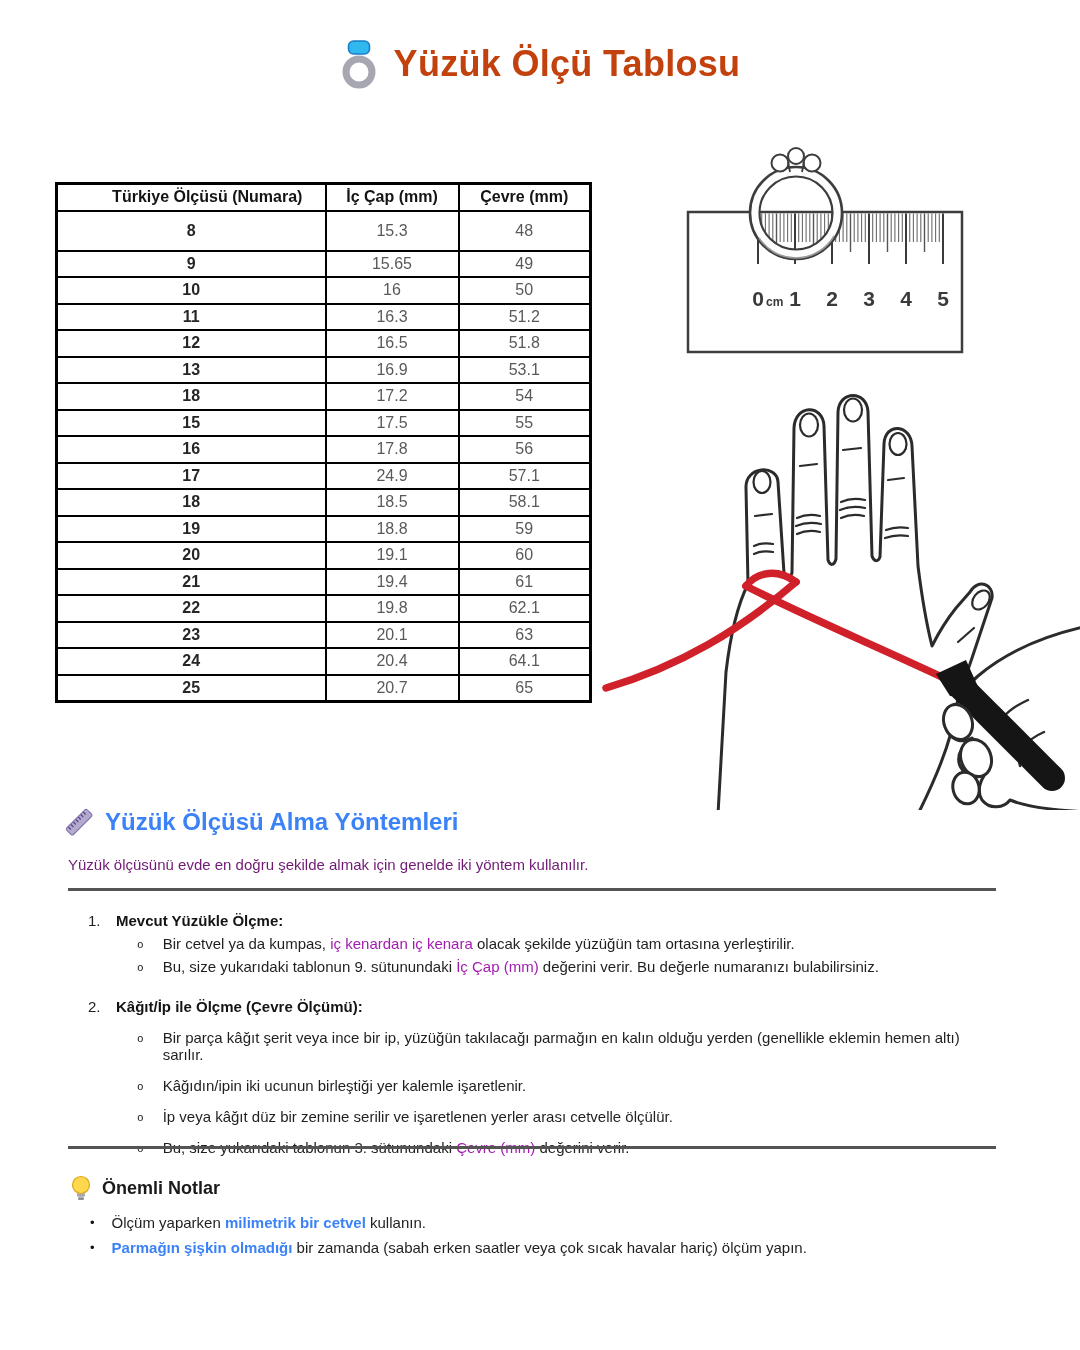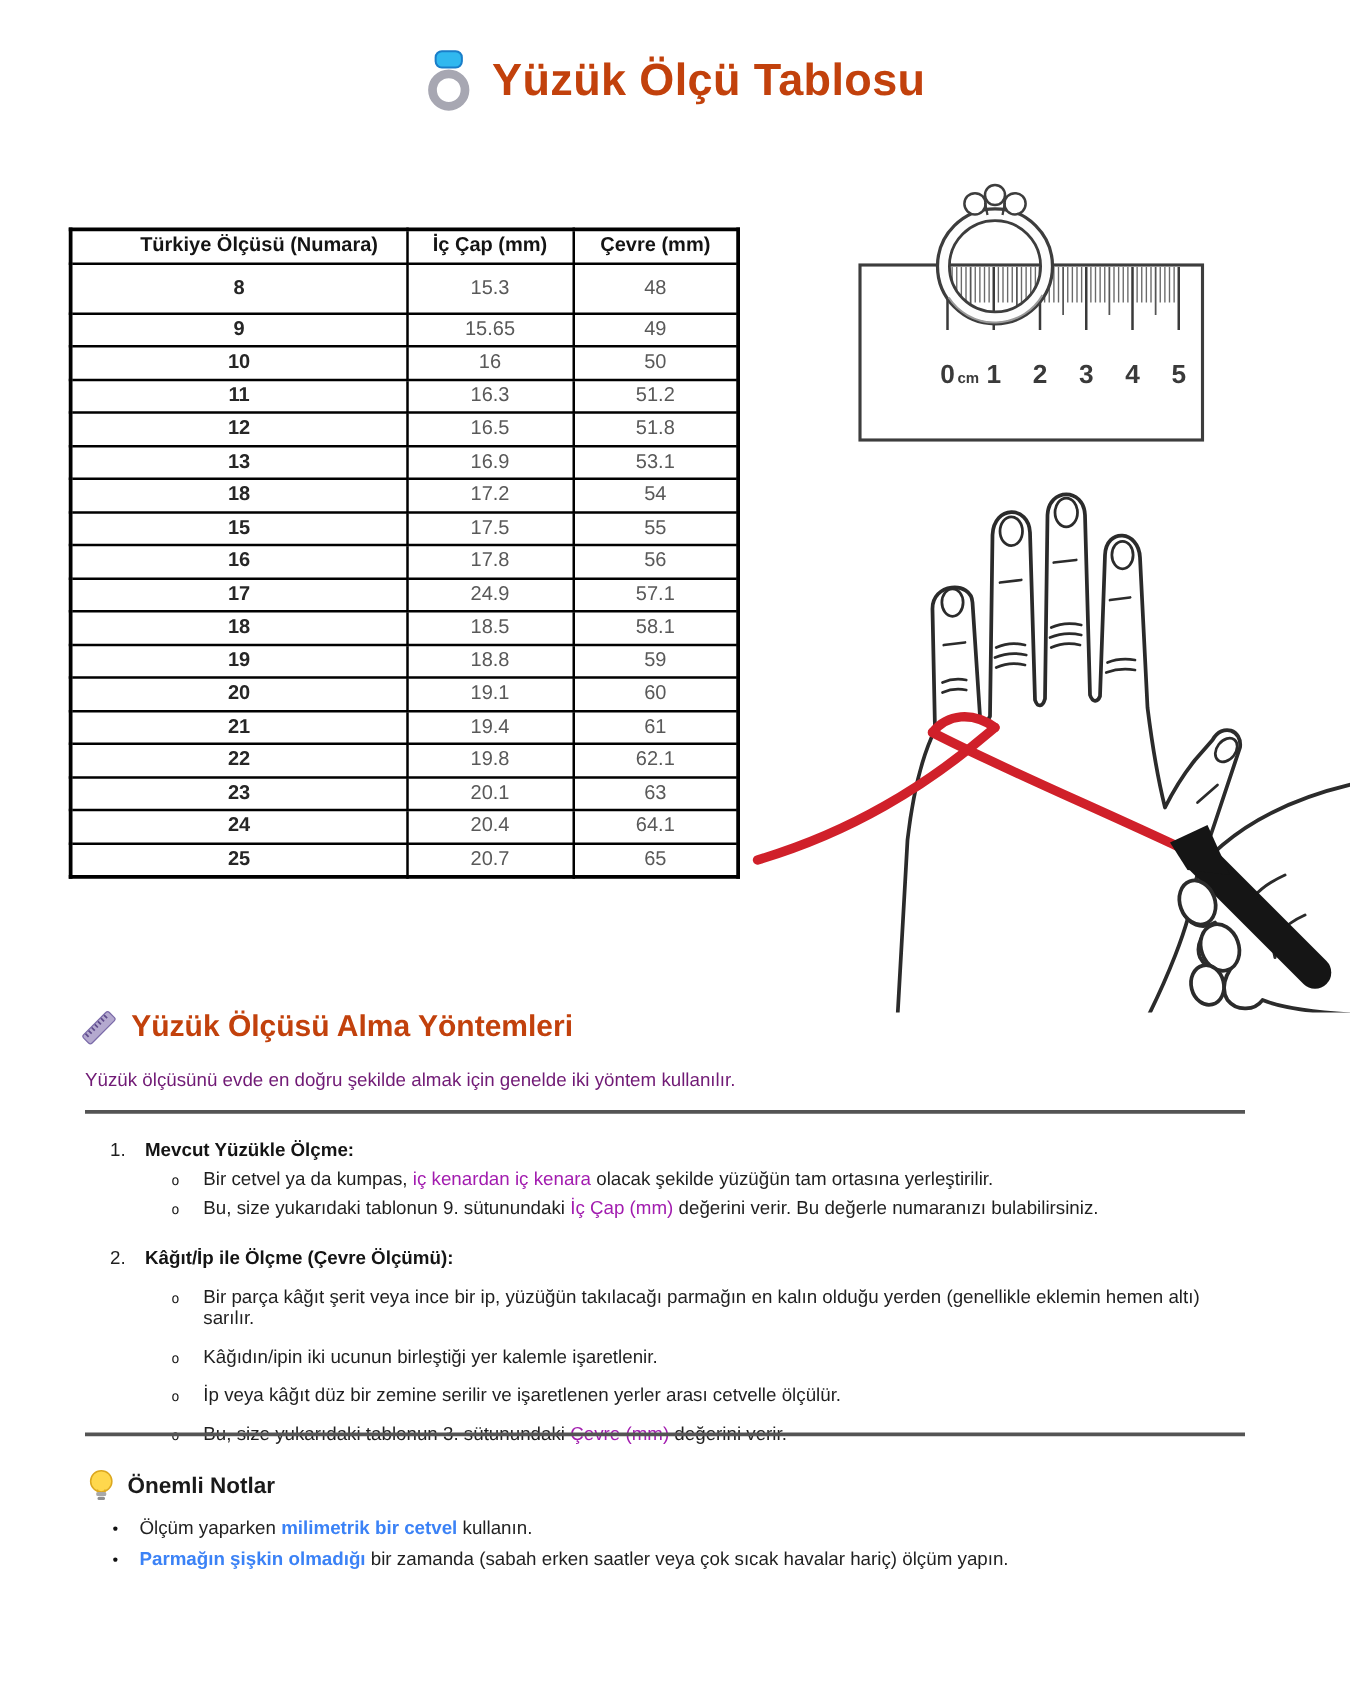--- a/index.html
+++ b/index.html
@@ -19,21 +19,21 @@
   .size-table tr.first-row td { height:40px; }
   .size-table td.c-size { font-weight:bold; color:#262626; }
   .size-table td.c-val { color:#595959;border-radius:16px; }
 
   
   .ruler-fig { position:absolute; left:684px; top:128px; }
   .hand-fig { position:absolute; left:600px; top:370px; }
 
   
   .methods-heading { position:absolute; top:806px; left:64px; display:flex; align-items:center; gap:11px; }
-  .methods-heading h2 { font-size:24px; font-weight:bold; color:#c2410c; }
+  .methods-heading h2 { font-size:24px; font-weight:bold; color:#3b82f6; }
   .intro { position:absolute; top:856px; left:68px; font-size:15px; color:#701a75; }
   .divider { position:absolute; left:68px; width:928px; height:2.5px; background:#545454; }
   .divider.d1 { top:888px; }
   .divider.d2 { top:1146px; }
 
   .methods-list { position:absolute; top:912px; left:88px; width:910px; font-size:15px; color:#1f1f1f; }
   .m-item { margin-bottom:23px; }
   .m-head { display:flex; gap:12px; font-weight:bold; color:#141414; }
   .m-num { width:16px; font-weight:normal; color:#1f1f1f; }
   .sub-row { display:flex; gap:19px; padding-left:49px; margin-top:6px; align-items:flex-start; }

